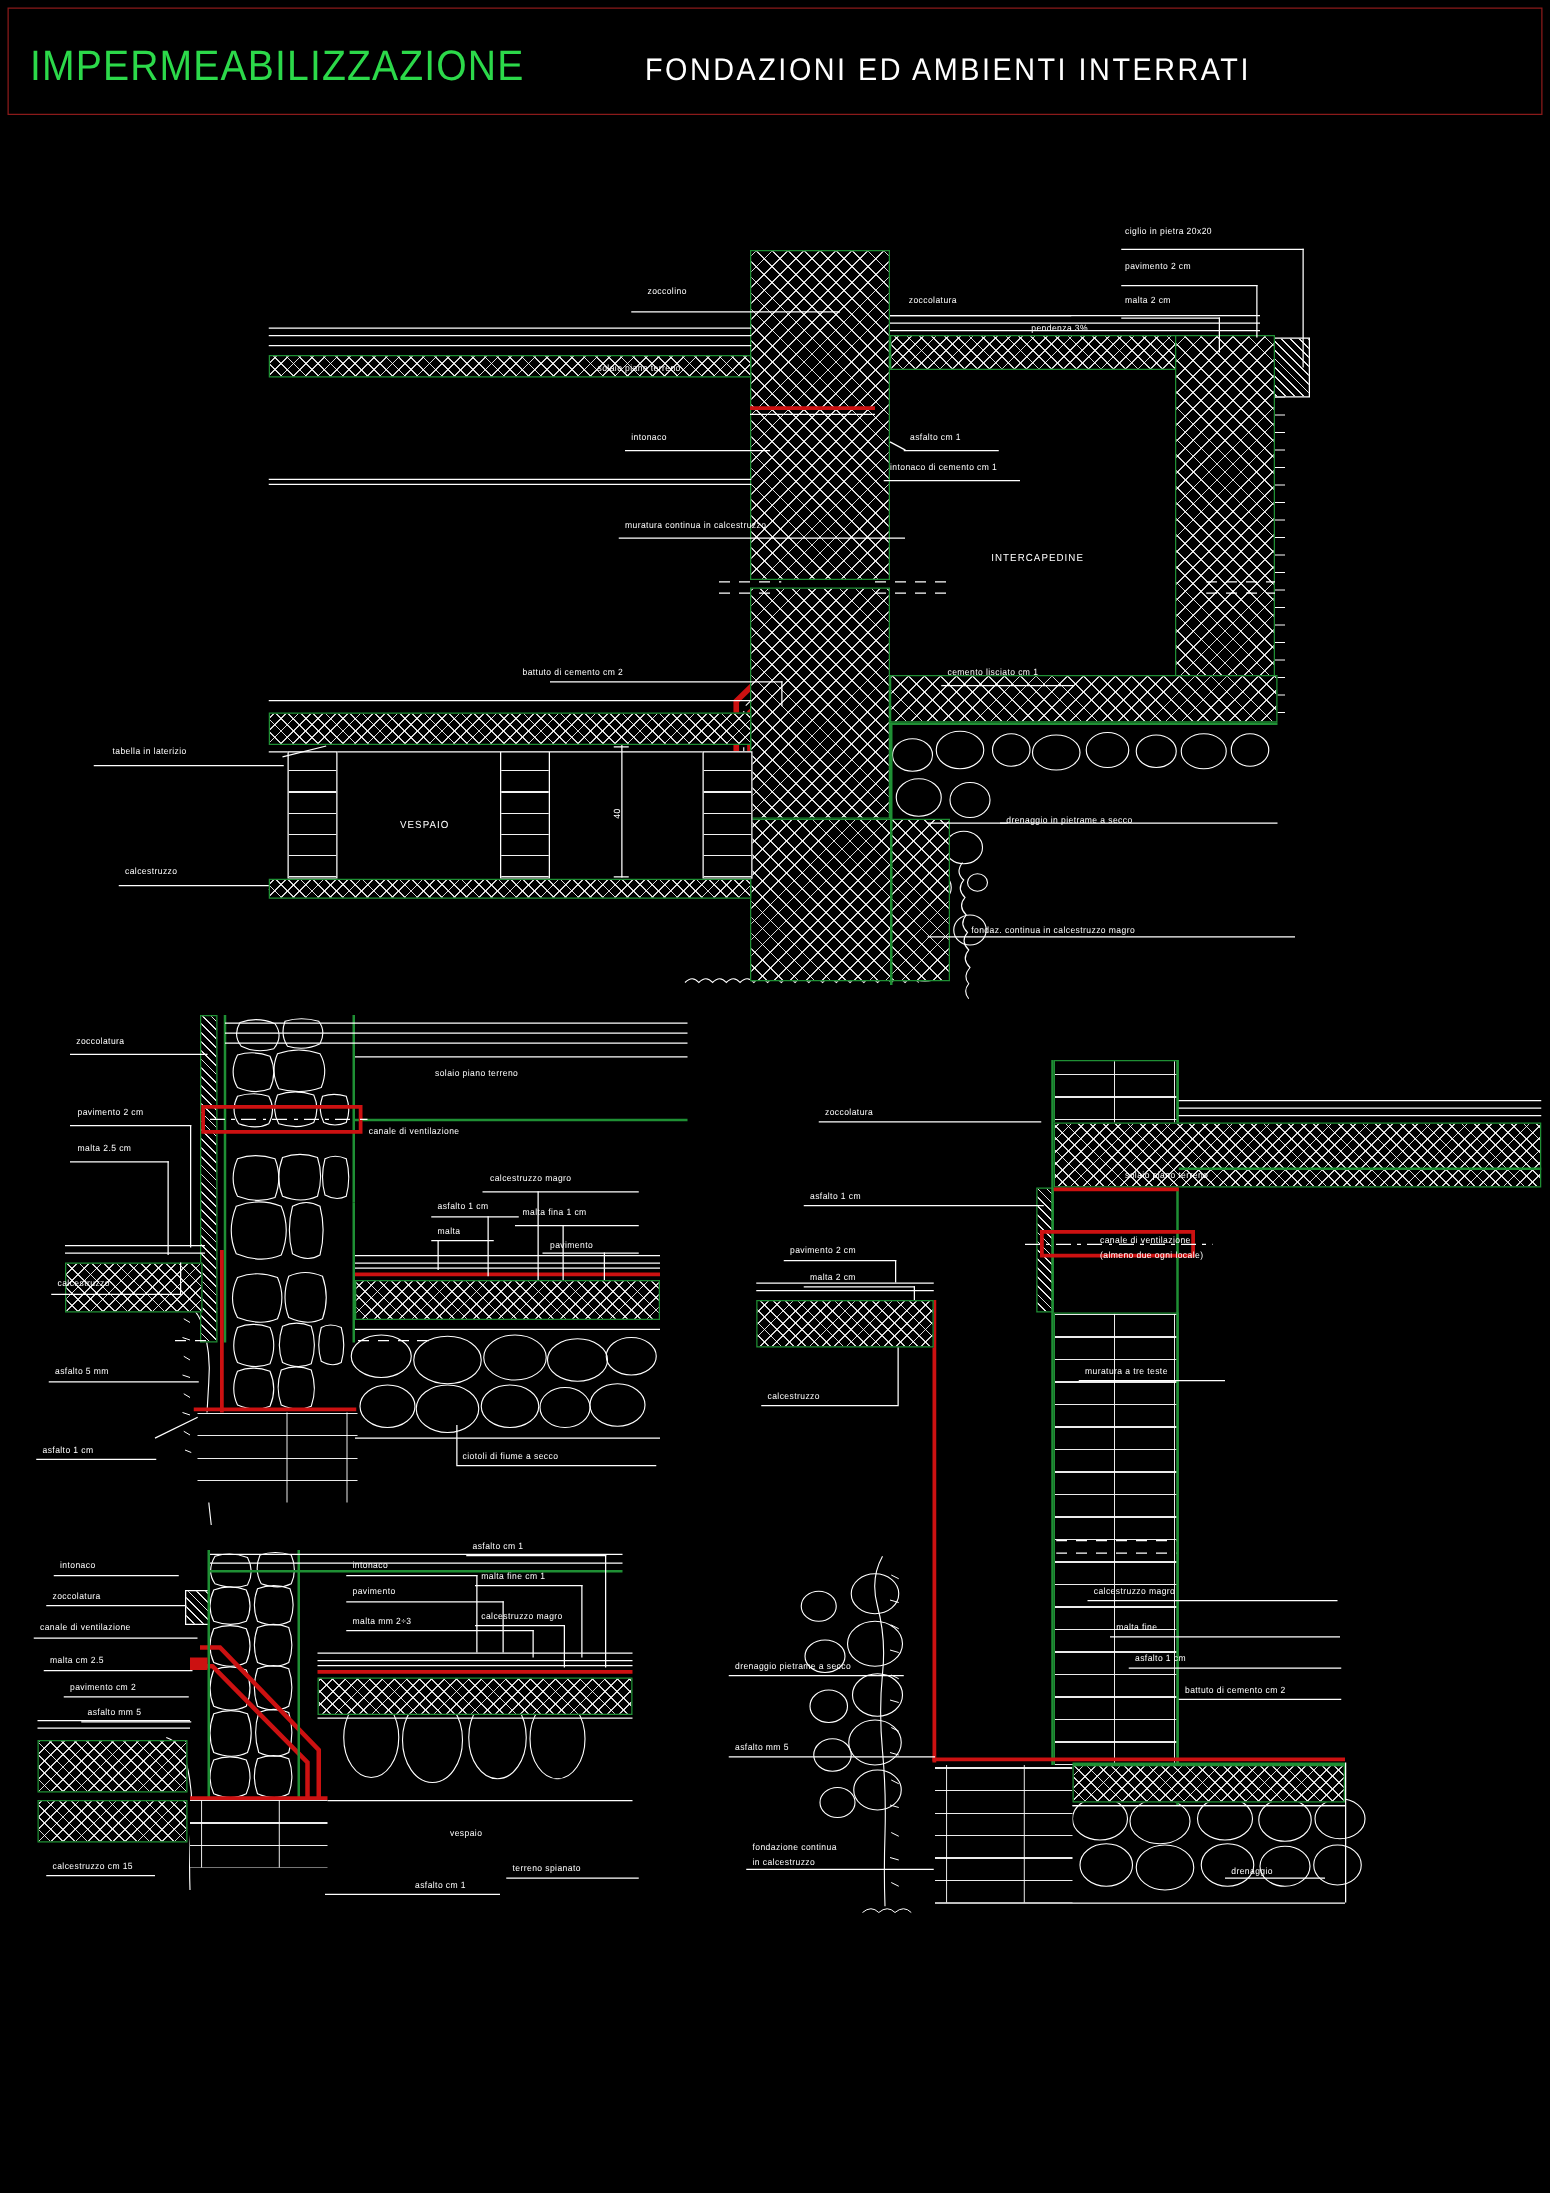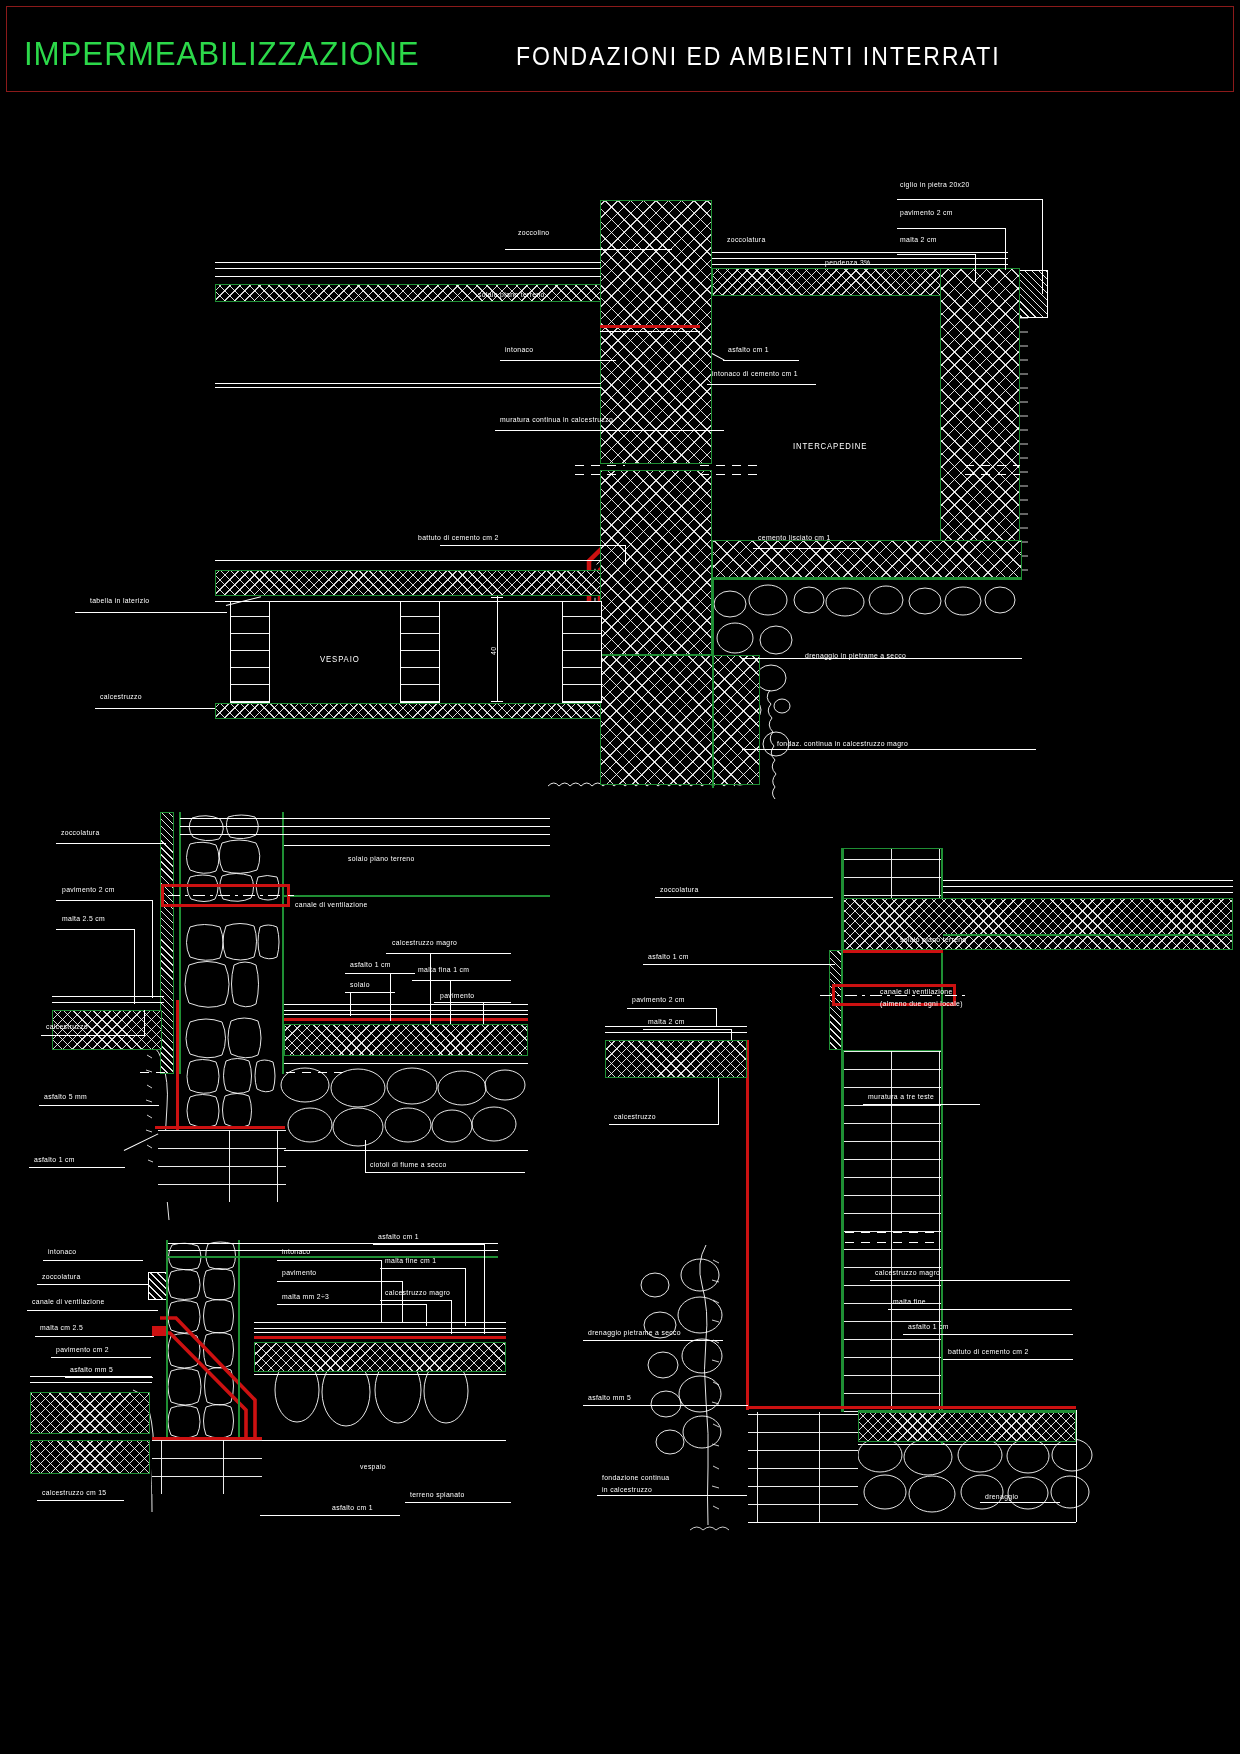--- a/index.html
+++ b/index.html
@@ -451,21 +451,21 @@
   <div class="lnv" style="left:450px; top:980px; height:44px;"></div>
 
   <div class="lbl" style="left:440px; top:991px;">pavimento</div>
   <div class="ln" style="left:434px; top:1002px; width:77px;"></div>
   <div class="lnv" style="left:483px; top:1002px; height:22px;"></div>
 
   <div class="lbl" style="left:350px; top:960px;">asfalto 1 cm</div>
   <div class="ln" style="left:345px; top:973px; width:70px;"></div>
   <div class="lnv" style="left:390px; top:973px; height:48px;"></div>
 
-  <div class="lbl" style="left:350px; top:980px;">solaio</div>
+  <div class="lbl" style="left:350px; top:980px;">malta</div>
   <div class="ln" style="left:345px; top:992px; width:50px;"></div>
   <div class="lnv" style="left:350px; top:992px; height:24px;"></div>
 
   <div class="lbl" style="left:370px; top:1160px;">ciotoli di fiume a secco</div>
   <div class="ln" style="left:365px; top:1172px; width:160px;"></div>
   <div class="lnv" style="left:365px; top:1140px; height:32px;"></div>
 
   <div class="hd" style="left:148px; top:1272px; width:20px; height:28px;"></div>
   <div class="grn" style="left:166px; top:1240px; width:2px; height:200px;"></div>
   <div class="grn" style="left:238px; top:1240px; width:2px; height:200px;"></div>

